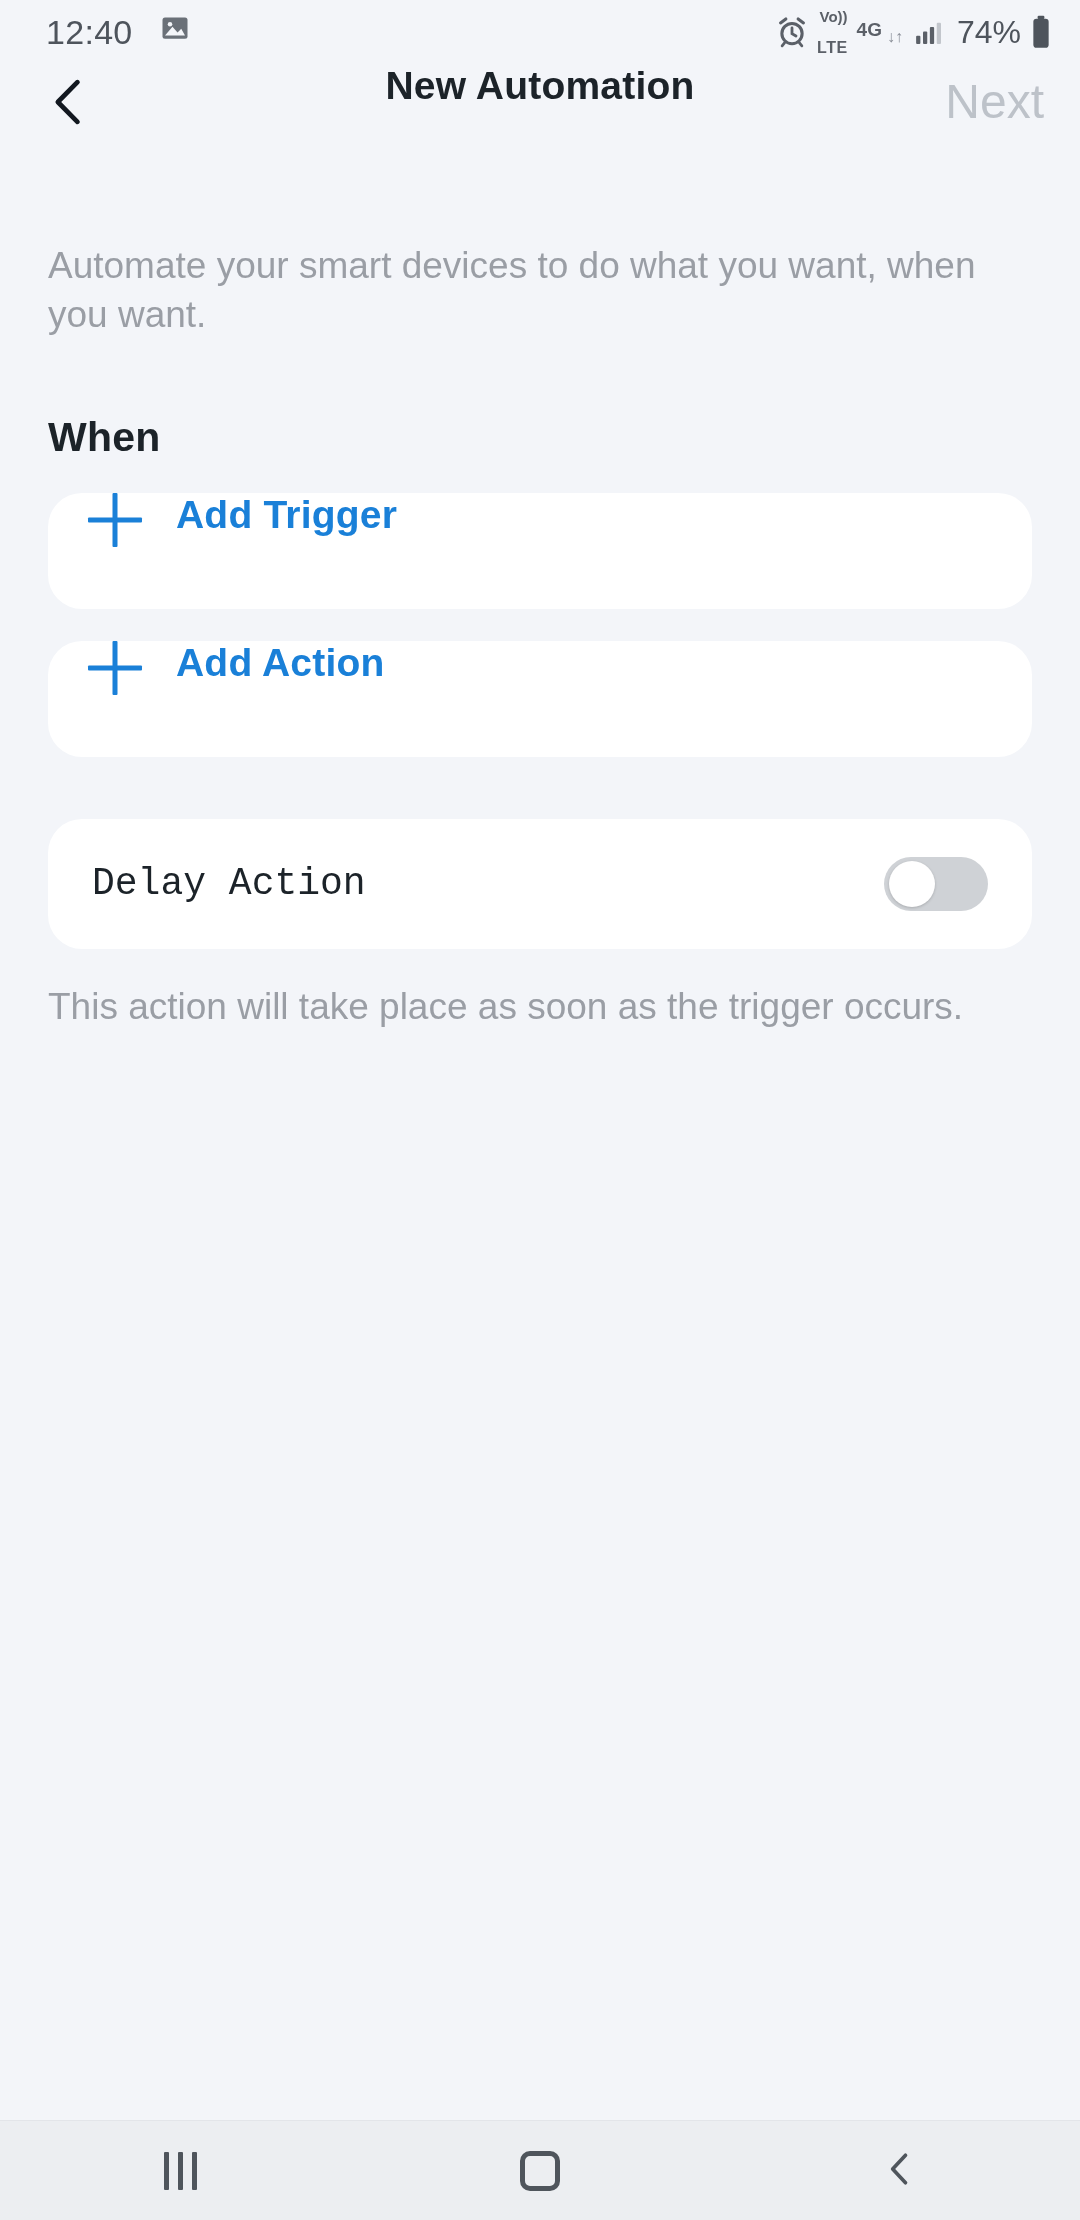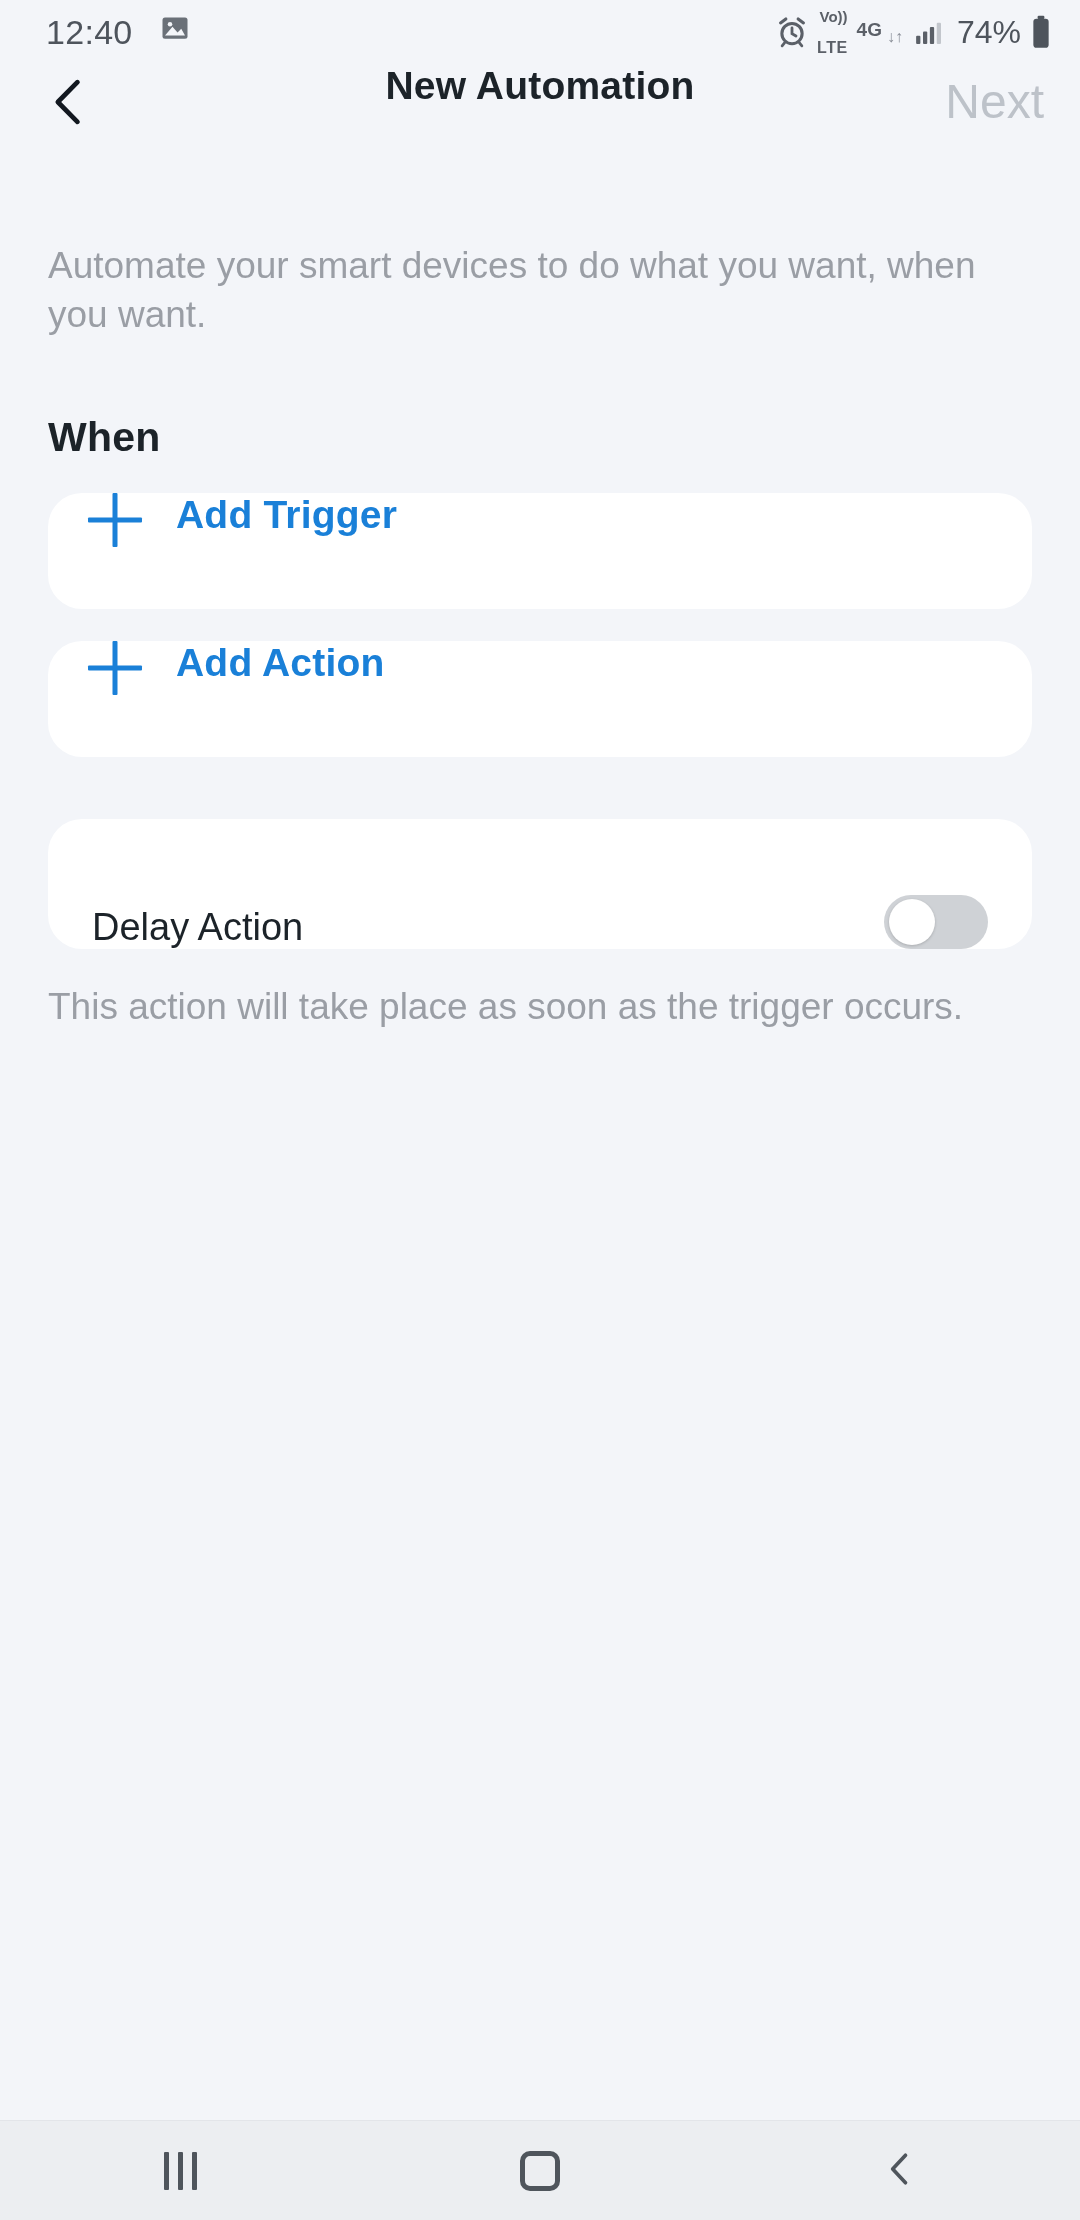--- a/index.html
+++ b/index.html
@@ -127,24 +127,25 @@
     color:#1a80d8;
     letter-spacing:0.2px;
   }
 
   .delay-card {
     margin-top:62px;
     background:#ffffff;
     border-radius:34px;
     height:130px;
     display:flex;
-    align-items:flex-end;
+    align-items:center;
     justify-content:space-between;
     padding:0 44px 0 44px;
     cursor:pointer;
+    font-family:Liberation Mono, monospace;
   }
   .delay-label {
     font-size:38px;
     color:#1c2329;
     font-weight:400;
   }
   .toggle {
     width:104px; height:54px;
     border-radius:27px;
     background:#cfd2d6;

